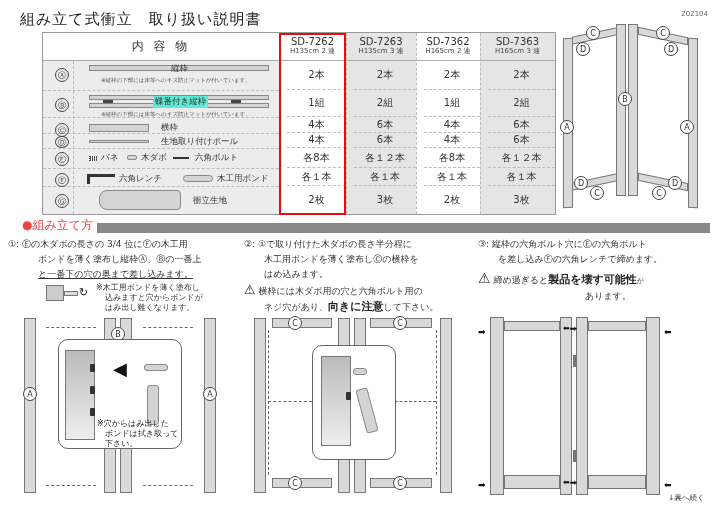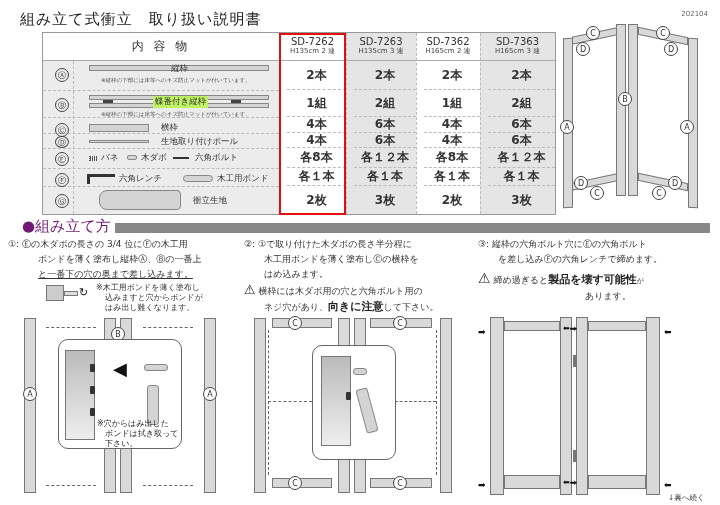--- a/index.html
+++ b/index.html
@@ -9,32 +9,32 @@
   .doc-id { right: 12px; top: 10px; font-size: 7px; color: #666; }
 
   
   .ptable { left: 42px; top: 32px; width: 514px; height: 183px; border: 1px solid #999; }
   .ptable .hdr-left { position: absolute; left: 0; top: 0; width: 236px; height: 28px; border-bottom: 1px solid #aaa; display: flex; align-items: center; justify-content: center; font-size: 12px; letter-spacing: 3px; }
   .col { position: absolute; top: 0; height: 181px; }
   .col.shade { background: #e5e5e5; }
   .col-hdr { height: 28px; border-bottom: 1px solid #aaa; text-align: center; padding-top: 3px; }
   .col-hdr .m { font-size: 10px; color: #333; line-height: 11px; }
   .col-hdr .s { font-size: 7px; color: #444; line-height: 9px; }
-  .cell { position: absolute; left: 8px; right: 0; display: flex; align-items: center; justify-content: center; font-size: 12px; color: #333; border-bottom: 1px dashed #bbb; font-weight: bold; }
+  .cell { position: absolute; left: 8px; right: 0; display: flex; align-items: center; justify-content: center; font-size: 10px; color: #333; border-bottom: 1px dashed #bbb; }
   .vsep { position: absolute; top: 0; bottom: 0; border-left: 1px dashed #bbb; }
   .rowline { position: absolute; left: 0; width: 236px; border-bottom: 1px dashed #bbb; }
   .circ { position: absolute; left: 12px; width: 14px; height: 14px; border: 1px solid #444; border-radius: 50%; font-size: 8px; display: flex; align-items: center; justify-content: center; color: #333; }
   .leftcol-bg { position: absolute; left: 0; top: 28px; width: 236px; height: 153px; background: #ececec; }
   .bar { position: absolute; background: #d4d4d4; border: 1px solid #888; }
   .lbl { position: absolute; font-size: 8.5px; color: #333; white-space: nowrap; }
   .note { position: absolute; font-size: 5.5px; color: #555; white-space: nowrap; }
   .redbox { left: 279px; top: 33px; width: 67px; height: 182px; border: 2px solid #e01010; }
 
   
-  .sec-title { left: 22px; top: 217px; font-size: 15px; color: #701a75; }
+  .sec-title { left: 22px; top: 217px; font-size: 12px; color: #ef4444; }
   .sec-bar { left: 80px; top: 223px; width: 630px; height: 10px; background: #888; }
 
   .step { font-size: 9px; line-height: 15px; color: #333; }
   .warn-big { font-size: 11px; font-weight: bold; color: #222; }
 
   
   .post { position: absolute; background: #d9d9d9; border: 1px solid #777; }
   .rail { position: absolute; background: #d9d9d9; border: 1px solid #777; }
   .clabel { position: absolute; width: 14px; height: 14px; border: 1px solid #444; border-radius: 50%; background: #fff; font-size: 8px; display: flex; align-items: center; justify-content: center; }
   .inset { position: absolute; background: #fff; border: 1px solid #666; border-radius: 10px; }
@@ -63,21 +63,21 @@
   <div class="circ" style="top:35px">Ⓐ</div>
   <div class="bar" style="left:46px; top:32px; width:180px; height:6px;"></div>
   <div class="lbl" style="left:128px; top:30px;">縦枠</div>
   <div class="note" style="left:58px; top:44px;">※縦枠の下部には床等へのキズ防止マットが付いています。</div>
 
   <div class="circ" style="top:65px">Ⓑ</div>
   <div class="bar" style="left:46px; top:62px; width:180px; height:5px;"></div>
   <div class="bar" style="left:46px; top:70px; width:180px; height:5px;"></div>
   <div class="abs" style="left:60px; top:67px; width:10px; height:3px; background:#444;"></div>
   <div class="abs" style="left:188px; top:67px; width:10px; height:3px; background:#444;"></div>
-  <div class="lbl" style="left:110px; top:63px; background:#bef264; padding:0 2px;">蝶番付き縦枠</div>
+  <div class="lbl" style="left:110px; top:63px; background:#5eead4; padding:0 2px;">蝶番付き縦枠</div>
   <div class="note" style="left:58px; top:78px;">※縦枠の下部には床等へのキズ防止マットが付いています。</div>
 
   <div class="circ" style="top:90px">Ⓒ</div>
   <div class="bar" style="left:46px; top:91px; width:60px; height:8px;"></div>
   <div class="lbl" style="left:118px; top:89px;">横枠</div>
 
   <div class="circ" style="top:103px; height:12px;">Ⓓ</div>
   <div class="bar" style="left:46px; top:107px; width:60px; height:3px;"></div>
   <div class="lbl" style="left:118px; top:103px;">生地取り付けポール</div>
 

